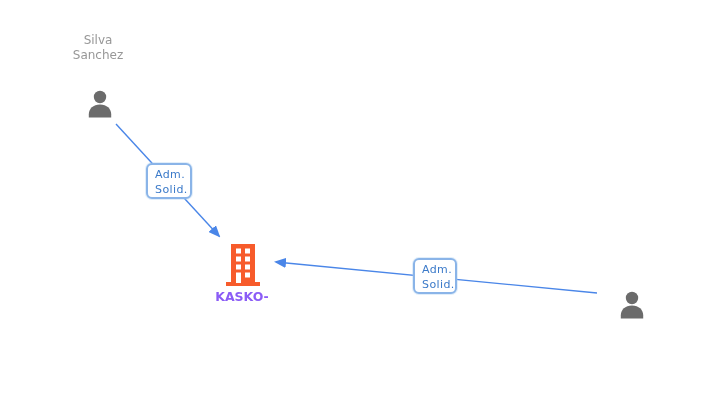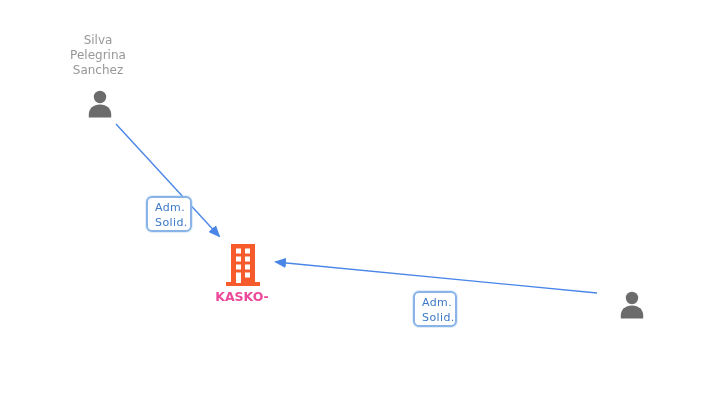--- a/index.html
+++ b/index.html
@@ -22,38 +22,37 @@
   }
   .node-label {
     position: absolute;
     width: 120px;
     text-align: center;
     font-size: 12px;
     line-height: 15px;
     color: #979797;
   }
   .company-label {
-    color: #ec4899;
+    color: #8b5cf6;
     font-weight: bold;
     font-size: 12.5px;
   }
   .node-icon { position: absolute; }
   .edge-label-box {
     position: absolute;
     box-sizing: border-box;
     background: #ffffff;
     border: 2px solid #8ab4e8;
     border-radius: 6px;
     box-shadow: 0 0 0 1px rgba(170, 205, 242, 0.35);
     color: #3b7ac9;
     font-size: 11px;
     line-height: 15px;
     letter-spacing: 0.4px;
     padding: 2px 0 0 7px;
-    margin-top: 33px;
   }
   .box-1 { left: 146px; top: 163px; width: 46px; height: 36px; }
   .box-2 { left: 413px; top: 258px; width: 44px; height: 36px; }
   .logo {
     position: absolute;
     left: 646px;
     top: 375px;
     display: flex;
     align-items: baseline;
     gap: 4px;
@@ -82,21 +81,20 @@
       <marker id="arrow" markerUnits="userSpaceOnUse" markerWidth="12" markerHeight="10" refX="10" refY="5" orient="auto">
         <path d="M0,0 L12,5 L0,10 Z" fill="#4a86e8"></path>
       </marker>
     </defs>
     <line x1="116" y1="124" x2="219" y2="236" stroke="#4a86e8" stroke-width="1.4" marker-end="url(#arrow)"></line>
     <line x1="597" y1="293" x2="276" y2="262" stroke="#4a86e8" stroke-width="1.4" marker-end="url(#arrow)"></line>
   </svg>
 
   <div class="node-label" style="left:38px; top:33px;">
     <div>Silva</div>
-    <div>Pelegrina</div>
     <div>Sanchez</div>
   </div>
   <svg class="node-icon" style="left:84px; top:88px;" width="32" height="32" viewBox="0 0 32 32" xmlns="http://www.w3.org/2000/svg">
     <circle cx="16" cy="9" r="6.2" fill="#6b6b6b"></circle>
     <path d="M16 16.5 C 9.2 16.5 4.8 20.8 4.8 26.3 L4.8 29.5 L27.2 29.5 L27.2 26.3 C27.2 20.8 22.8 16.5 16 16.5 Z" fill="#6b6b6b"></path>
   </svg>
 
   <div class="edge-label-box box-1">
     <div>Adm.</div>
     <div>Solid.</div>

